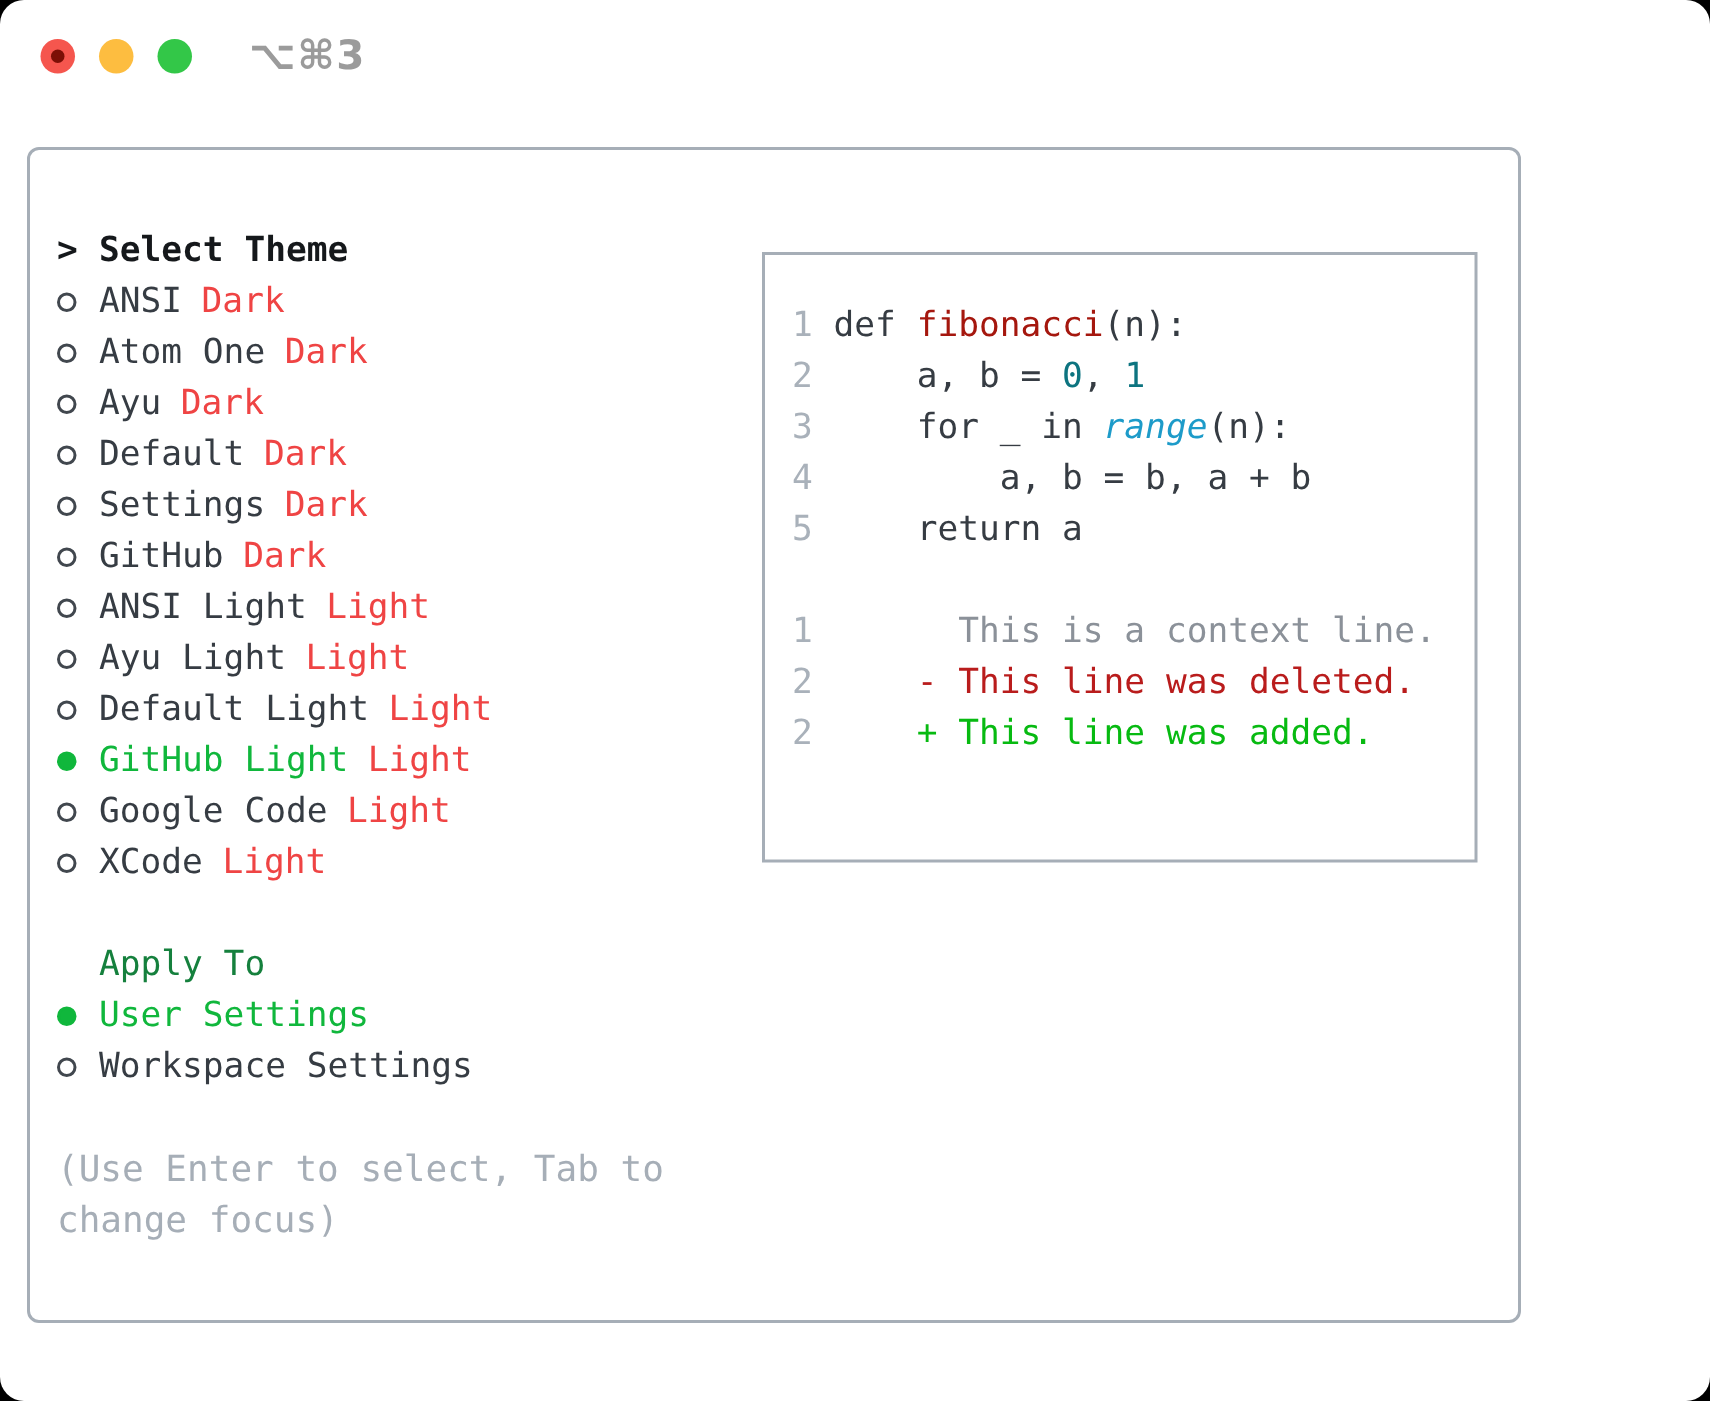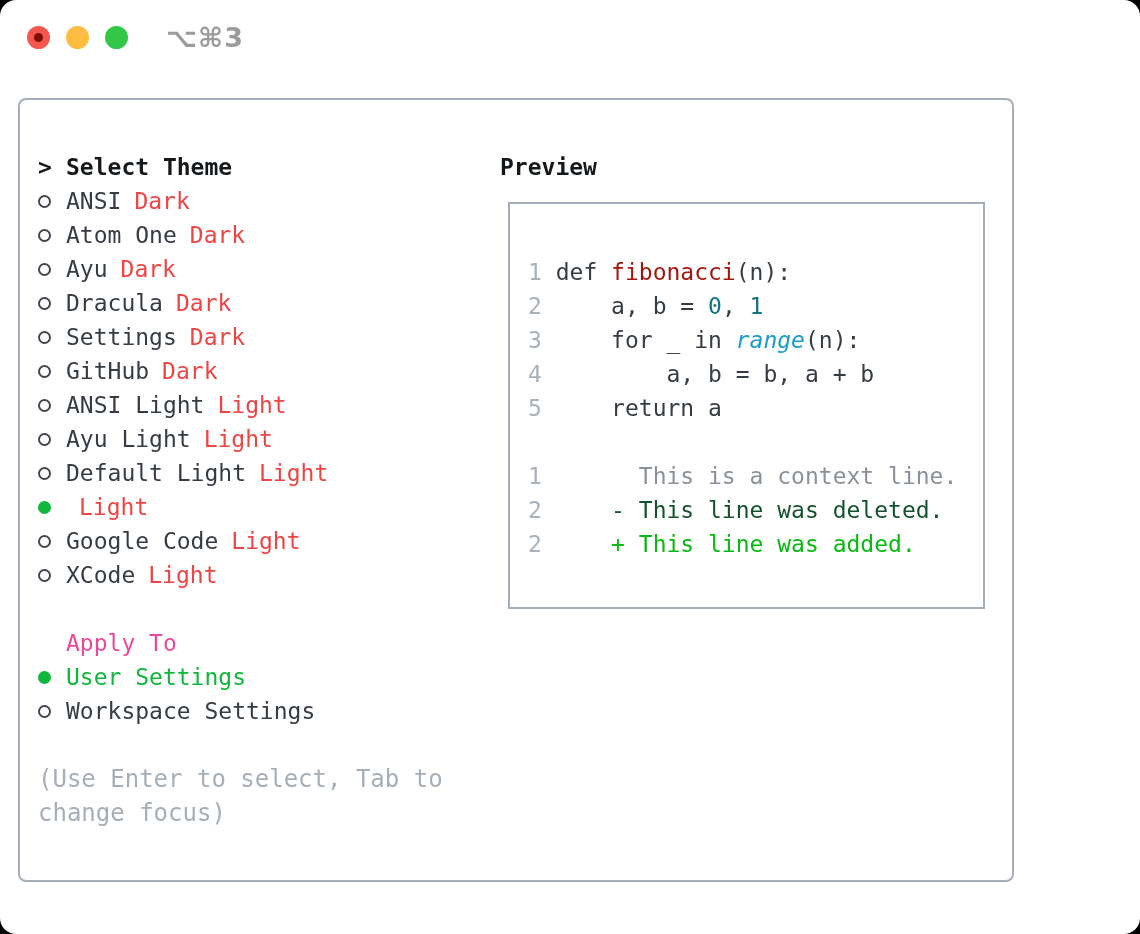--- a/index.html
+++ b/index.html
@@ -13,38 +13,38 @@
   .light-yellow{background:#fdbd40;}
   .light-green{background:#33c748;}
   .shortcut{position:absolute;left:166px;top:22px;font-size:27px;font-weight:bold;color:#9b9b9b;font-family:"DejaVu Sans","Liberation Sans",sans-serif;letter-spacing:1px;}
   .panel{box-sizing:border-box;margin-left:18px;width:996px;height:784px;border:2px solid #a6aeb7;border-radius:8px;background:#fff;display:flex;}
   .left-col{box-sizing:border-box;width:465px;padding:50px 0 0 18px;flex:0 0 465px;}
   .right-col{flex:1;padding-top:50px;}
   .row{display:flex;align-items:center;height:34px;font-size:23px;color:#363c43;}
   .prefix{display:inline-block;width:28px;flex:0 0 28px;}
   .prompt{font-weight:bold;color:#15181b;}
   .hdr{font-weight:bold;color:#15181b;text-align:center;}
-  .subhdr{color:#ec4899;}
+  .subhdr{color:#15803d;}
   .circle{box-sizing:border-box;width:13px;height:13px;border-radius:50%;border:2px solid #41474e;margin-right:15px;flex:0 0 13px;}
   .circle.filled{background:#10b73c;border-color:#10b73c;}
   .item-name{color:#363c43;white-space:pre;text-align:right;}
   .selected .item-name{color:#10b73c;}
   .tag{color:#ef4444;margin-left:13px;white-space:pre;}
   .apply-hdr{margin-top:34px;}
   .hint{margin-top:34px;width:29ch;font-size:24px;line-height:34px;color:#a6aeb7;}
   .preview-hdr{height:34px;line-height:34px;margin-left:15px;font-size:23px;font-weight:bold;color:#15181b;}
-  .preview-box{box-sizing:border-box;margin-left:23px;margin-top:18px;width:477px;height:407px;border:2px solid #a6aeb7;background:#fff;padding:51px 0 0 18px;overflow:hidden;}
+  .preview-box{box-sizing:border-box;margin-left:23px;margin-top:18px;width:477px;height:407px;border:2px solid #a6aeb7;background:#fff;padding:30px 0 0 18px;overflow:hidden;}
   .code-line{height:34px;line-height:34px;font-size:23px;white-space:pre;}
   .lnum{color:#a9b1ba;}
   .tok-code{color:#363c43;}
   .tok-func{color:#a5170e;}
   .tok-num{color:#0d7480;}
   .tok-builtin{color:#1d9bc9;font-style:italic;}
   .tok-context{color:#8b9199;}
-  .tok-deleted{color:#14532d;}
+  .tok-deleted{color:#b91c1c;}
   .tok-added{color:#07ba11;}
 </style>
 </head>
 <body>
 
 <div class="window">
   <div class="titlebar">
     <div class="lights">
       <div class="light light-red">
           <div class="innerdot"></div>
@@ -73,21 +73,21 @@
             <span class="item-name">Atom One</span>
             <span class="tag">Dark</span>
           </div>
           <div class="row item">
             <span class="circle"></span>
             <span class="item-name">Ayu</span>
             <span class="tag">Dark</span>
           </div>
           <div class="row item">
             <span class="circle"></span>
-            <span class="item-name">Dracula</span>
+            <span class="item-name">Default</span>
             <span class="tag">Dark</span>
           </div>
           <div class="row item">
             <span class="circle"></span>
             <span class="item-name">Settings</span>
             <span class="tag">Dark</span>
           </div>
           <div class="row item">
             <span class="circle"></span>
             <span class="item-name">GitHub</span>
@@ -103,20 +103,21 @@
             <span class="item-name">Ayu Light</span>
             <span class="tag">Light</span>
           </div>
           <div class="row item">
             <span class="circle"></span>
             <span class="item-name">Default Light</span>
             <span class="tag">Light</span>
           </div>
           <div class="row item selected">
             <span class="circle filled"></span>
+            <span class="item-name">GitHub Light</span>
             <span class="tag">Light</span>
           </div>
           <div class="row item">
             <span class="circle"></span>
             <span class="item-name">Google Code</span>
             <span class="tag">Light</span>
           </div>
           <div class="row item">
             <span class="circle"></span>
             <span class="item-name">XCode</span>
@@ -137,21 +138,20 @@
           <div class="row item">
             <span class="circle"></span>
             <span class="item-name">Workspace Settings</span>
           </div>
         </div>
 
       <div class="hint">(Use Enter to select, Tab to change focus)</div>
     </div>
 
     <div class="right-col">
-      <div class="preview-hdr">Preview</div>
       <div class="preview-box">
         <div id="code-lines">
             <div class="code-line"><span class="lnum">1 </span><span class="tok-code">def </span><span class="tok-func">fibonacci</span><span class="tok-code">(n):</span></div>
             <div class="code-line"><span class="lnum">2 </span><span class="tok-code">    a, b = </span><span class="tok-num">0</span><span class="tok-code">, </span><span class="tok-num">1</span></div>
             <div class="code-line"><span class="lnum">3 </span><span class="tok-code">    for _ in </span><span class="tok-builtin">range</span><span class="tok-code">(n):</span></div>
             <div class="code-line"><span class="lnum">4 </span><span class="tok-code">        a, b = b, a + b</span></div>
             <div class="code-line"><span class="lnum">5 </span><span class="tok-code">    return a</span></div>
             <div class="code-line"><span class="lnum"> </span></div>
             <div class="code-line"><span class="lnum">1 </span><span class="tok-context">      This is a context line.</span></div>
             <div class="code-line"><span class="lnum">2 </span><span class="tok-deleted">    - This line was deleted.</span></div>

